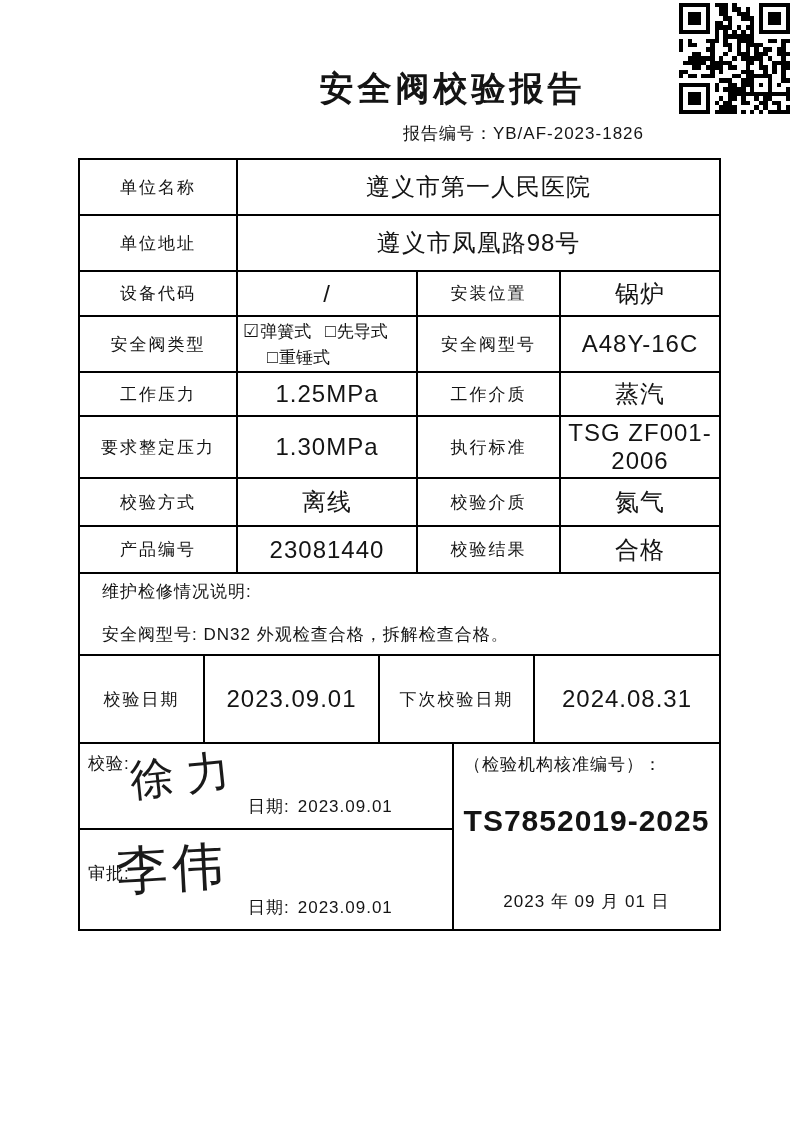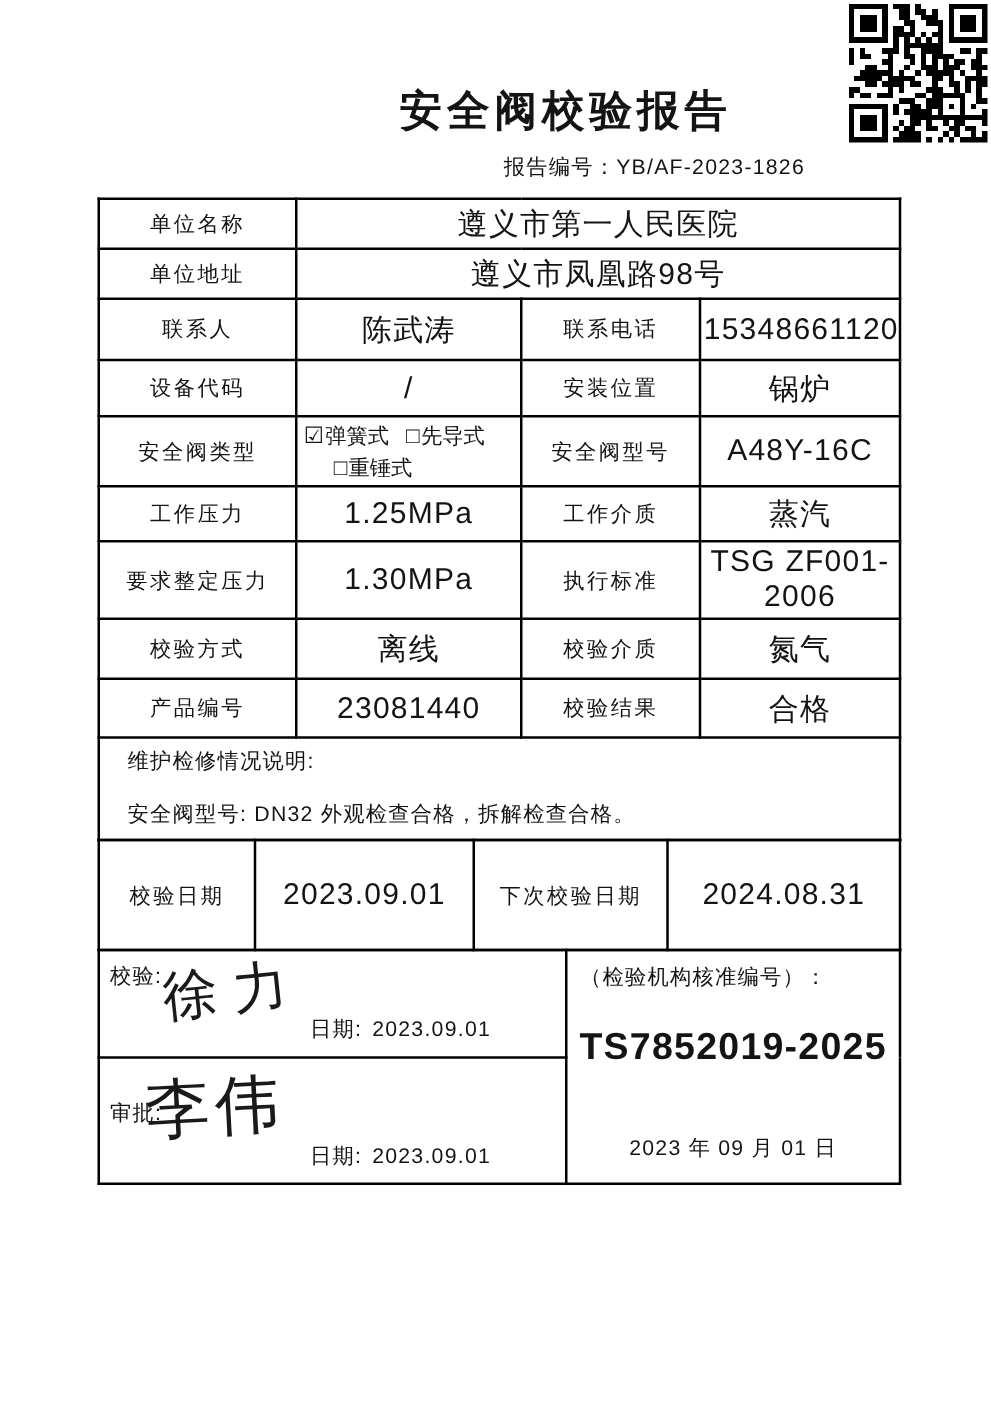--- a/index.html
+++ b/index.html
@@ -21,21 +21,21 @@
   }
   .tables { position:absolute; top:158px; left:78px; width:641px; }
   table { border-collapse:collapse; table-layout:fixed; width:641px; }
   .tbl + .tbl { margin-top:-2px; }
   td {
     border:2px solid #000; text-align:center; vertical-align:middle;
     font-size:17px; letter-spacing:1px; padding:2px; overflow:hidden;
   }
   td.lab { letter-spacing:2px; }
   td.val { font-size:24px; letter-spacing:1px; }
-  .h50{height:40px}.h49{height:49px}.h45{height:45px}.h56{height:56px}
+  .h50{height:56px}.h49{height:49px}.h45{height:45px}.h56{height:56px}
   .h44{height:44px}.h48{height:48px}.h47{height:47px}.h82{height:82px}
   .h76{height:88px}.h86{height:86px}.h101{height:101px}
   .type-cell { text-align:left; padding-left:5px; font-size:17px; letter-spacing:0; }
   .type-line2 { margin-left:24px; margin-top:3px; }
   .cb { font-size:18px; margin-right:1px; }
   .opt + .opt { margin-left:9px; }
   .note-cell { text-align:left; vertical-align:top; padding:6px 22px; font-size:17px; }
   .note-line2 { margin-top:20px; }
   .sigcell { position:relative; text-align:left; vertical-align:top; }
   .siglabel { position:absolute; left:8px; top:8px; font-size:17px; letter-spacing:1px; }
@@ -417,26 +417,20 @@
         </colgroup>
       <tbody>
           <tr class="h50">
         <td class="lab">单位名称</td>
         <td class="val" colspan="3">遵义市第一人民医院</td>
       </tr>
       <tr class="h50">
         <td class="lab">单位地址</td>
         <td class="val" colspan="3">遵义市凤凰路98号</td>
       </tr>
-      <tr class="h49">
-        <td class="lab">联系人</td>
-        <td class="val">陈武涛</td>
-        <td class="lab">联系电话</td>
-        <td class="val">15348661120</td>
-      </tr>
       <tr class="h45">
         <td class="lab">设备代码</td>
         <td class="val">/</td>
         <td class="lab">安装位置</td>
         <td class="val">锅炉</td>
       </tr>
       <tr class="h56">
         <td class="lab">安全阀类型</td>
         <td class="type-cell">
           <div class="type-line1">

